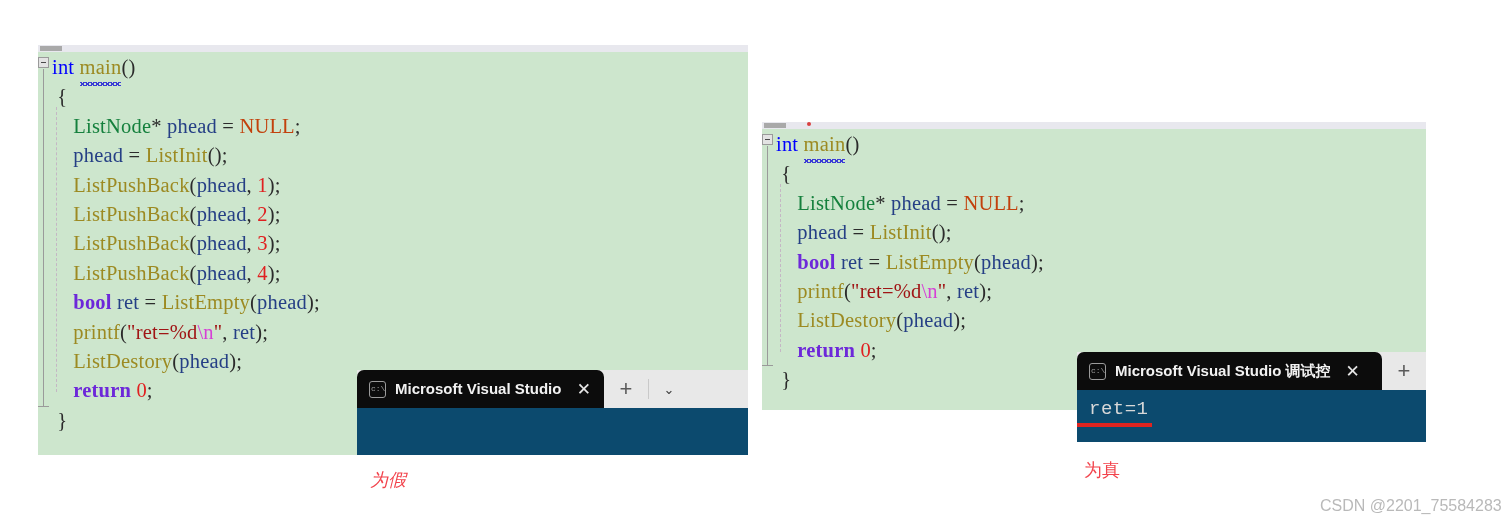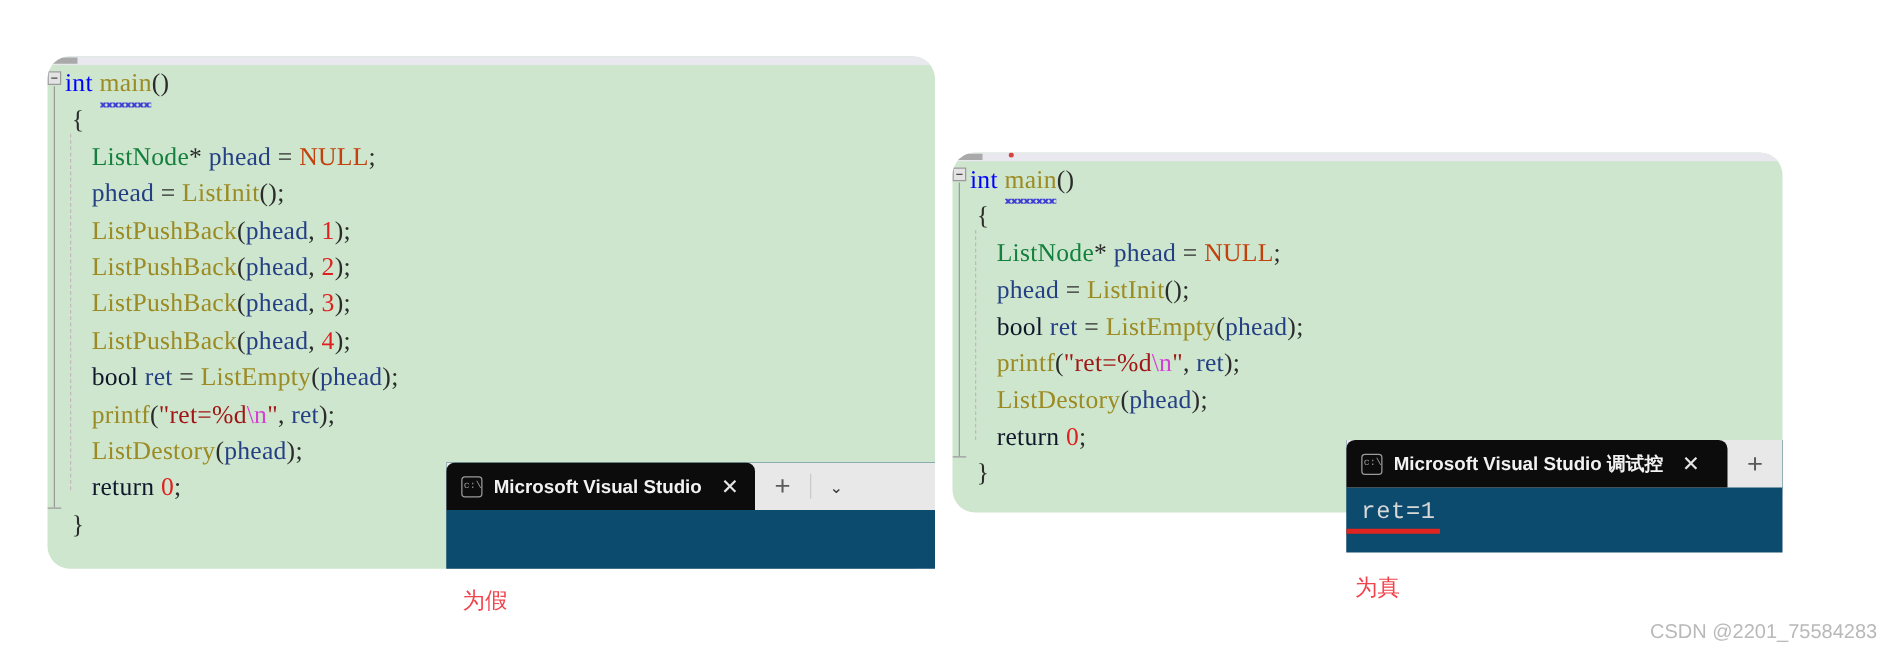--- a/index.html
+++ b/index.html
@@ -14,21 +14,20 @@
     position: relative;
     overflow: hidden;
     font-family: "Liberation Sans", sans-serif;
   }
 
   
   .editor {
     position: absolute;
     background: #cde6cd;
     overflow: hidden;
-    border-radius: 18px;
   }
   .editor-topstrip {
     position: absolute;
     top: 0;
     left: 0;
     right: 0;
     height: 7px;
     background: #e8e8ee;
   }
   .editor-scrollnub {
@@ -52,21 +51,21 @@
     font-family: "Liberation Serif", serif;
     font-size: 20.5px;
     line-height: 29.4px;
     white-space: pre;
     letter-spacing: 0.2px;
   }
   .code .line { height: 29.4px; }
 
   
   .kw       { color: #0000ff; }          
-  .kw2      { color: #0f172a; }          
+  .kw2      { color: #6d28d9; font-weight: bold; }          
   .type     { color: #15803d; }          
   .macro    { color: #c2410c; }          
   .fn       { color: #9c8a22; }          
   .var      { color: #253f85; }          
   .num      { color: #e02020; }          
   .str      { color: #a01515; }          
   .esc      { color: #d63fd6; }          
   .punct    { color: #2b2b2b; }          
   .brace    { color: #2b2b2b; }
 
@@ -282,17 +281,17 @@
       <span class="tab-close">✕</span>
     </div>
     <div class="tab-new">+</div>
   </div>
   <div class="console-body">
     <div class="console-out">ret=1</div>
     <div class="console-underline" style="left:0px; top:33px; width:75px;"></div>
   </div>
 </div>
 
-<div class="annot" style="left:370px; top:468px;">为假</div>
+<div class="annot" style="left:370px; top:468px;font-style:italic;">为假</div>
 
 <div class="annot" style="left:1084px; top:458px;">为真</div>
 
 <div class="watermark" style="left:1320px; top:497px;">CSDN @2201_75584283</div>
 
 </body></html>

